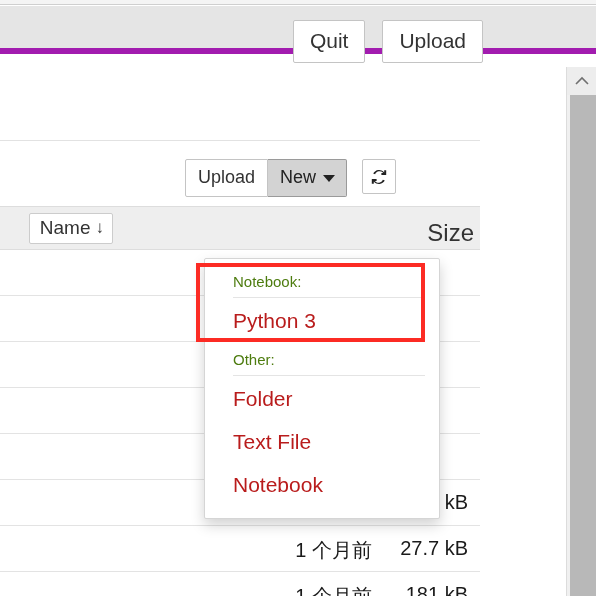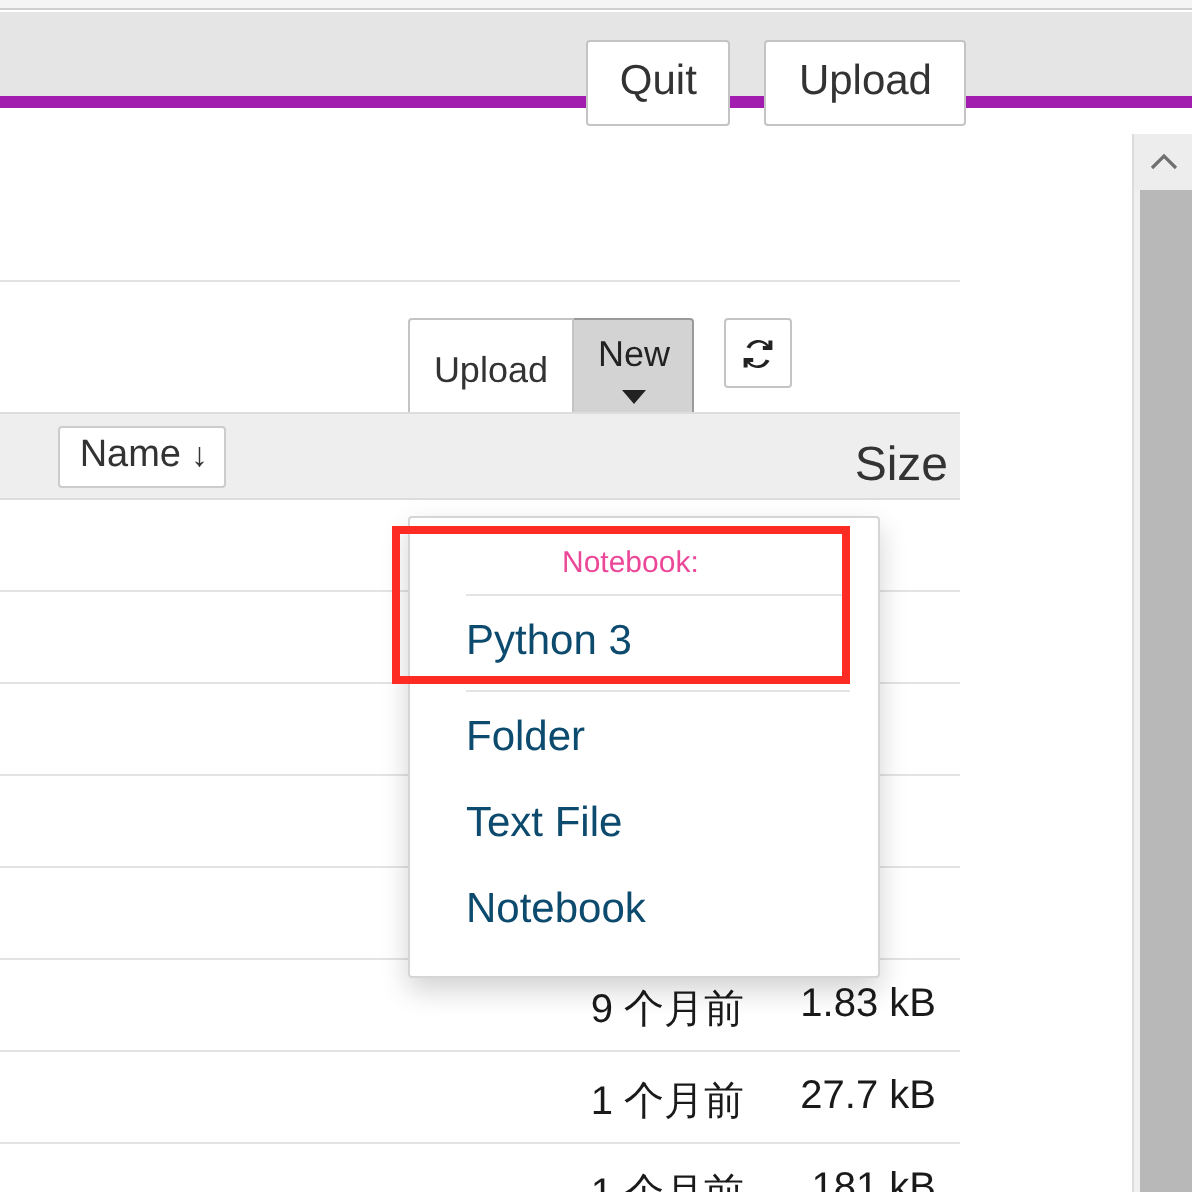--- a/index.html
+++ b/index.html
@@ -115,21 +115,20 @@
     color: #222222;
     font-size: 18px;
     line-height: 1;
     padding: 8px 11px 10px 12px;
     font-family: "Liberation Sans", "DejaVu Sans", sans-serif;
     cursor: pointer;
     white-space: nowrap;
     display: flex;
     align-items: center;
     gap: 7px;
-    flex-direction: column;
   }
   .caret {
     width: 0;
     height: 0;
     border-left: 6px solid transparent;
     border-right: 6px solid transparent;
     border-top: 7px solid #222222;
     display: inline-block;
     margin-top: 2px;
   }
@@ -231,33 +230,32 @@
     background: #ffffff;
     border: 1px solid #d5d5d5;
     border-radius: 2px;
     box-shadow: 0 6px 14px rgba(0,0,0,0.18);
     padding: 6px 0 10px 0;
     box-sizing: border-box;
     z-index: 30;
   }
   .dd-header {
     font-size: 15px;
-    color: #ec4899;
+    color: #4d7c0f;
     padding: 8px 0 4px 28px;
     line-height: 1.2;
-    margin-left: 48px;
   }
   .dd-divider {
     height: 1px;
     background: #e4e4e4;
     margin: 2px 14px 2px 28px;
   }
   .dd-item {
     font-size: 21px;
-    color: #0c4a6e;
+    color: #b91c1c;
     padding: 9px 4px 10px 28px;
     line-height: 1.15;
     cursor: pointer;
     white-space: nowrap;
   }
 
   
   .highlight-box {
     position: absolute;
     left: 196px;
@@ -379,20 +377,21 @@
         <div class="cell-size">181 kB</div>
       </div>
 
     </div>
 
     <div class="dropdown">
       <div class="dd-header">Notebook:</div>
       <div class="dd-divider"></div>
       <div class="dd-item">Python 3</div>
 
+      <div class="dd-header">Other:</div>
       <div class="dd-divider"></div>
       <div class="dd-item">Folder</div>
       <div class="dd-item">Text File</div>
       <div class="dd-item">Notebook</div>
     </div>
 
     <div class="highlight-box"></div>
 
   </div>
 

